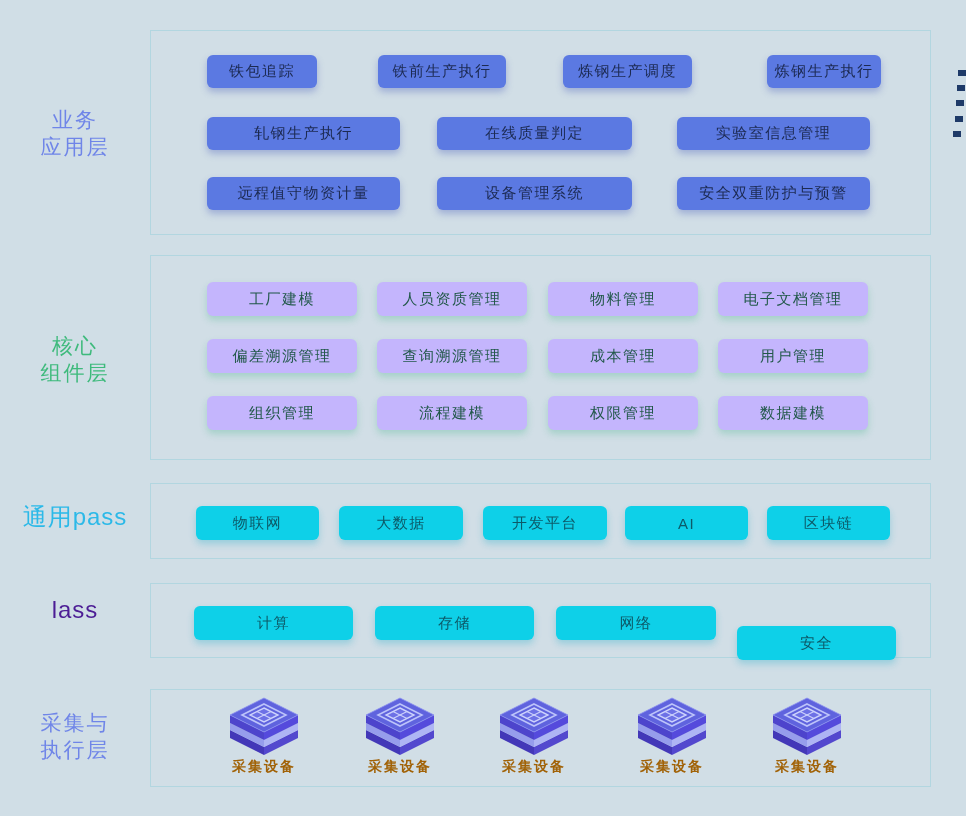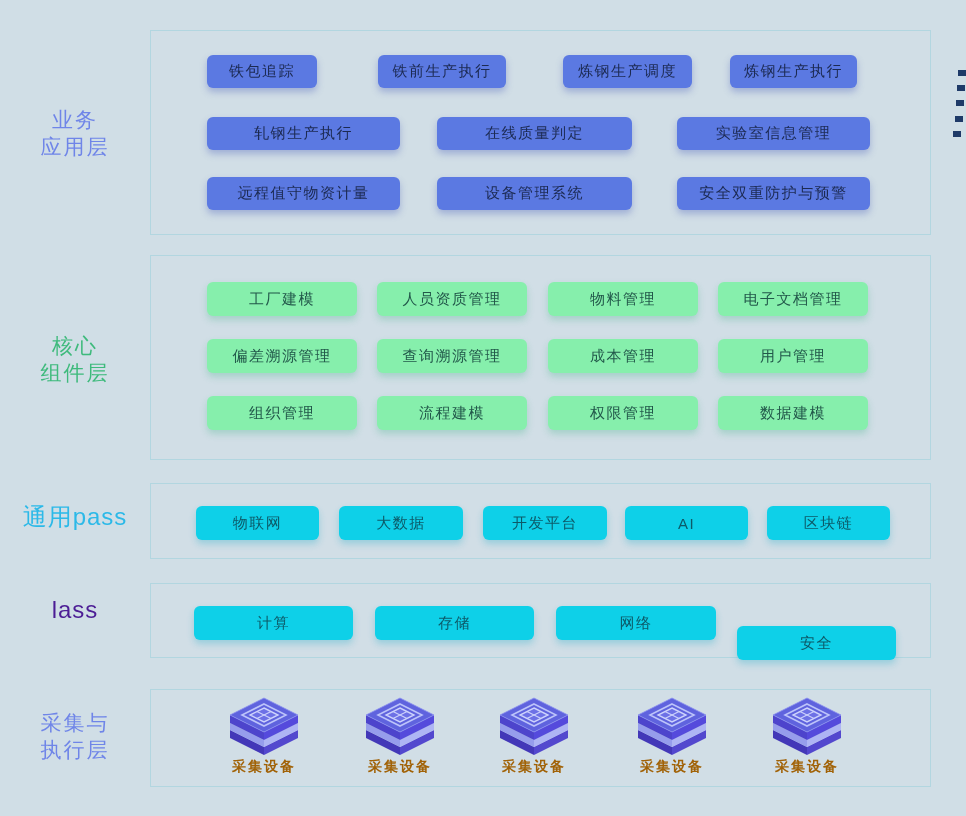--- a/index.html
+++ b/index.html
@@ -26,21 +26,21 @@
     position:absolute;height:33px;border-radius:6px;
     display:flex;align-items:center;justify-content:center;
     font-size:15px;letter-spacing:1.5px;box-sizing:border-box;
     cursor:pointer;
   }
   .btn.blue{
     background:#5b79e2;color:#1c2a52;
     box-shadow:0 4px 7px rgba(90,110,190,0.42);
   }
   .btn.green{
-    background:#86efac;color:#22584a;height:34px;
+    background:#c4b5fd;color:#22584a;height:34px;
     box-shadow:0 4px 7px rgba(70,180,140,0.32);
   }
   .btn.cyan{
     background:#0ed0e8;color:#0d5a68;height:34px;
     box-shadow:0 4px 7px rgba(30,170,200,0.32);
   }
 
   .device{
     position:absolute;top:695px;width:82px;text-align:center;
   }
@@ -61,21 +61,21 @@
 
   <div class="layer-panel" style="top:30px;height:205px;"></div>
   <div class="layer-label" style="top:106px;color:#6f85e8;">
     <div>业务</div>
     <div>应用层</div>
   </div>
 
   <div class="btn blue" style="left:207px;top:55px;width:110px;">铁包追踪</div>
   <div class="btn blue" style="left:378px;top:55px;width:128px;">铁前生产执行</div>
   <div class="btn blue" style="left:563px;top:55px;width:129px;">炼钢生产调度</div>
-  <div class="btn blue" style="left:730px;top:55px;width:127px;">炼钢生产执行</div>
+  <div class="btn blue" style="left:767px;top:55px;width:114px;">炼钢生产执行</div>
 
   <div class="btn blue" style="left:207px;top:117px;width:193px;">轧钢生产执行</div>
   <div class="btn blue" style="left:437px;top:117px;width:195px;">在线质量判定</div>
   <div class="btn blue" style="left:677px;top:117px;width:193px;">实验室信息管理</div>
 
   <div class="btn blue" style="left:207px;top:177px;width:193px;">远程值守物资计量</div>
   <div class="btn blue" style="left:437px;top:177px;width:195px;">设备管理系统</div>
   <div class="btn blue" style="left:677px;top:177px;width:193px;">安全双重防护与预警</div>
 
   <div class="layer-panel" style="top:255px;height:205px;"></div>

